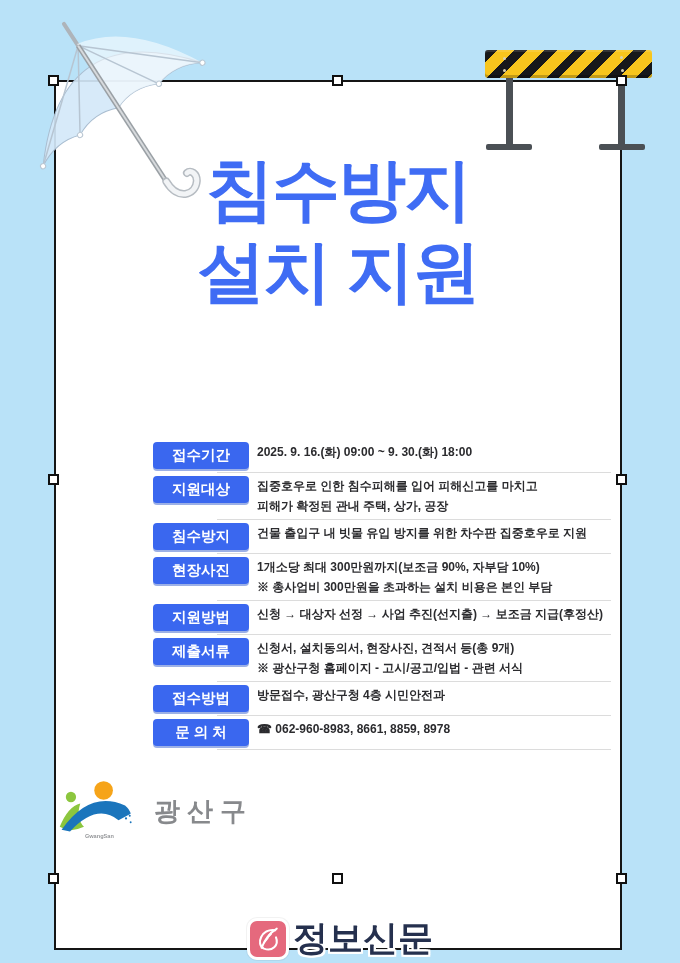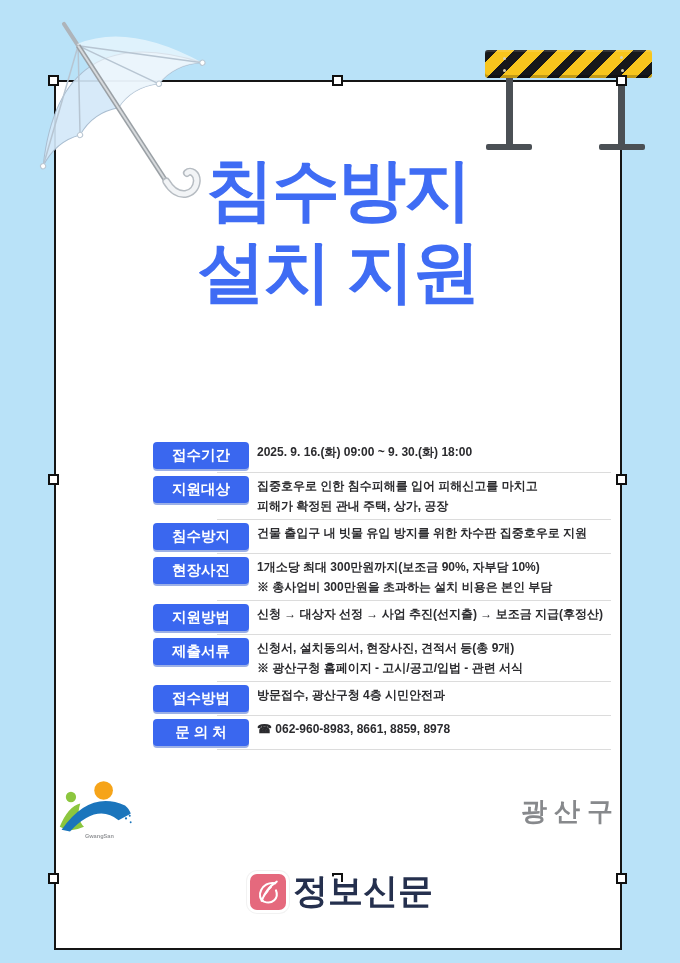--- a/index.html
+++ b/index.html
@@ -49,21 +49,21 @@
     display:flex;align-items:center;justify-content:center;
     box-shadow:0 2px 0 rgba(35,80,200,.45);
   }
   .row-content{flex:1;color:#2b2b2e;font-size:12px;font-weight:600;}
   .row-line{line-height:20px;white-space:nowrap;}
   .row-divider{height:1px;background:#dcdcdc;margin:3px 0 3px 112px;}
 
   
   .org-logo{
     position:absolute;left:0;right:0;top:696px;
-    display:flex;justify-content:space-between;align-items:center;gap:14px;
+    display:flex;justify-content:flex-start;align-items:center;gap:14px;
   }
   .org-name{
     color:#87898c;font-size:26px;font-weight:700;letter-spacing:7px;
   }
 
   
   .barrier{position:absolute;left:0;top:0;z-index:3;}
   .barrier-bar{
     position:absolute;left:485px;top:50px;width:167px;height:28px;border-radius:3px;
     background:repeating-linear-gradient(135deg,var(--barrier-black) 0 9px,var(--barrier-yellow) 9px 21px);
@@ -71,21 +71,21 @@
   }
   .rivet{position:absolute;width:3px;height:3px;border-radius:50%;background:#d8d2b2;}
   .barrier-leg{position:absolute;width:7px;height:70px;top:77px;background:#4b5055;}
   .barrier-foot{position:absolute;width:46px;height:6px;top:144px;background:#4b5055;border-radius:2px;}
 
   
   .umbrella{position:absolute;left:-28px;top:6px;z-index:4;}
 
   
   .watermark{
-    position:absolute;left:0;right:0;top:868px;z-index:5;
+    position:absolute;left:0;right:0;top:915px;z-index:5;
     display:flex;justify-content:center;align-items:center;gap:4px;text-align:right;
   }
   .wm-icon{
     width:42px;height:42px;border-radius:10px;background:var(--wm-icon);
     border:3px solid #ffffff;display:flex;align-items:center;justify-content:center;
     box-shadow:0 0 0 1px rgba(0,0,0,.05);
   }
   .wm-text{
     font-size:35px;font-weight:900;color:var(--wm-text);letter-spacing:0px;
     text-shadow:2px 0 0 #fff,-2px 0 0 #fff,0 2px 0 #fff,0 -2px 0 #fff,

